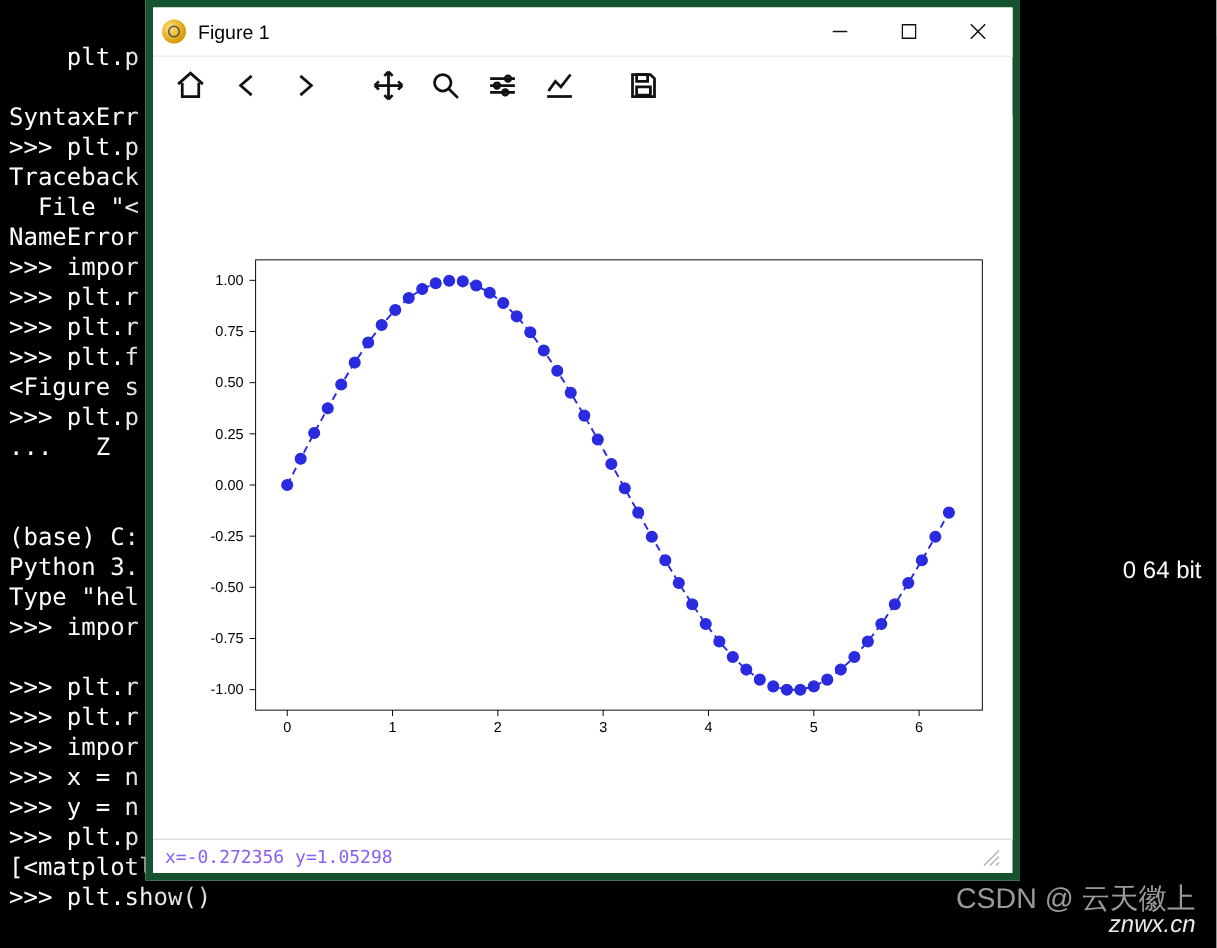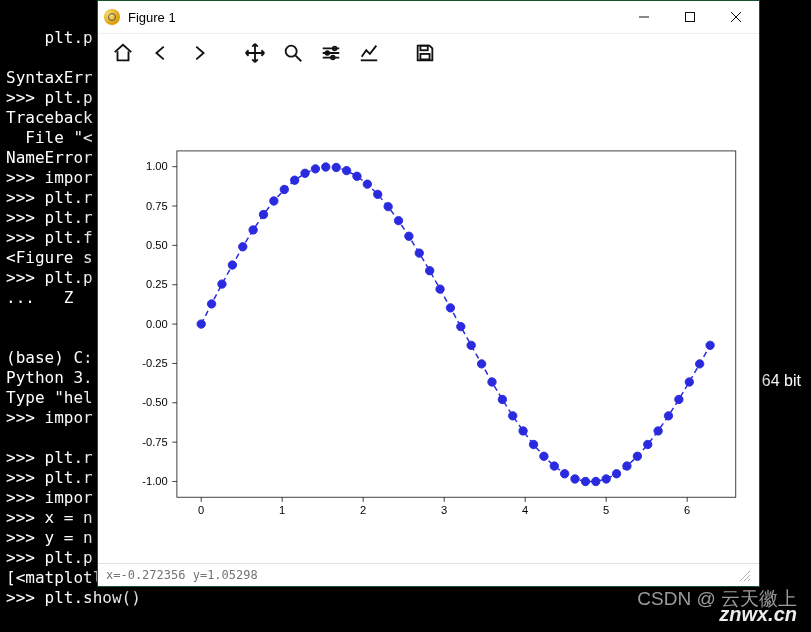--- a/index.html
+++ b/index.html
@@ -8,26 +8,26 @@
   .term{position:absolute;left:0;top:0;width:811px;height:632px;background:#000;
         font-family:Consolas,Menlo,monospace;font-size:16px;line-height:20px;
         box-sizing:border-box;padding:6px 8px;white-space:pre;word-wrap:normal;overflow:hidden;}
   .term-title{position:absolute;left:0;top:0;width:811px;height:24px;background:#fff;color:#000;
               font-size:13px;line-height:24px;padding-left:24px;box-sizing:border-box;
               font-family:"Segoe UI",Tahoma,sans-serif;}
   .term-title .ico{position:absolute;left:4px;top:4px;width:16px;height:16px;background:#111;}
   .term-body{position:absolute;left:6px;top:28px;right:6px;bottom:6px;}
   .rbit{position:absolute;right:10px;top:372px;}
   
-  .wm1{position:absolute;right:14px;bottom:6px;font-size:20px;font-weight:700;
+  .wm1{position:absolute;right:14px;bottom:6px;font-size:16px;font-weight:400;
        color:rgba(255,255,255,0.92);font-style:italic;pointer-events:none;}
   .wm2{position:absolute;right:14px;bottom:20px;font-size:19px;color:rgba(220,220,220,0.7);pointer-events:none;}
   
-  .figwin{position:absolute;left:97px;top:0;width:663px;height:587px;background:#fff;color:#000;
-          box-shadow:0 4px 20px rgba(0,0,0,0.5);border:1px solid #14532d;box-sizing:border-box;}
+  .figwin{position:absolute;left:97px;top:0;width:583px;height:587px;background:#fff;color:#000;
+          box-shadow:0 4px 20px rgba(0,0,0,0.5);border:5px solid #14532d;box-sizing:border-box;}
   .titlebar{height:32px;display:flex;align-items:center;justify-content:space-between;
             background:#fff;border-bottom:1px solid #eee;}
   .titlebar .left{display:flex;align-items:center;gap:8px;padding-left:6px;font-size:13px;}
   .titlebar .left .appico{width:16px;height:16px;border-radius:50%;
            background:radial-gradient(circle at 35% 35%,#ffe27a,#d99a00 70%);position:relative;}
   .titlebar .left .appico::after{content:"";position:absolute;left:4px;top:4px;width:8px;height:8px;
            border:1px solid #555;border-radius:50%;box-sizing:border-box;}
   .winbtns{display:flex;}
   .winbtn{width:46px;height:32px;display:flex;align-items:center;justify-content:center;}
   .winbtn svg line,.winbtn svg rect,.winbtn svg path{stroke:#111;stroke-width:1;}
@@ -39,21 +39,21 @@
   .tsep{width:18px;}
   .tbtn svg{width:22px;height:22px;}
   .tbtn svg *{stroke:#111;stroke-width:2;fill:none;}
   
   .plotarea{position:absolute;left:0;top:72px;right:0;bottom:22px;background:#fff;}
   svg.plotsvg{width:100%;height:100%;}
   .series path.line{stroke:#2a2adf;stroke-width:1.6;stroke-dasharray:6 4;fill:none;}
   .series circle{fill:#2a2adf;stroke:#2a2adf;}
   
   .statusbar{position:absolute;left:0;bottom:0;right:0;height:22px;border-top:1px solid #e0e0e0;
-             display:flex;align-items:center;padding:0 8px;font-size:12px;color:#737373;
+             display:flex;align-items:center;padding:0 8px;font-size:12px;color:#8b5cf6;
              font-family:Consolas,Menlo,monospace;justify-content:space-between;}
   .grip{width:14px;height:14px;opacity:.5;}
   .grip svg *{stroke:#666;}
 </style>
 </head>
 <body>
 <div class="screen">
 
   <div class="term-title">
      <span class="ico"></span>

